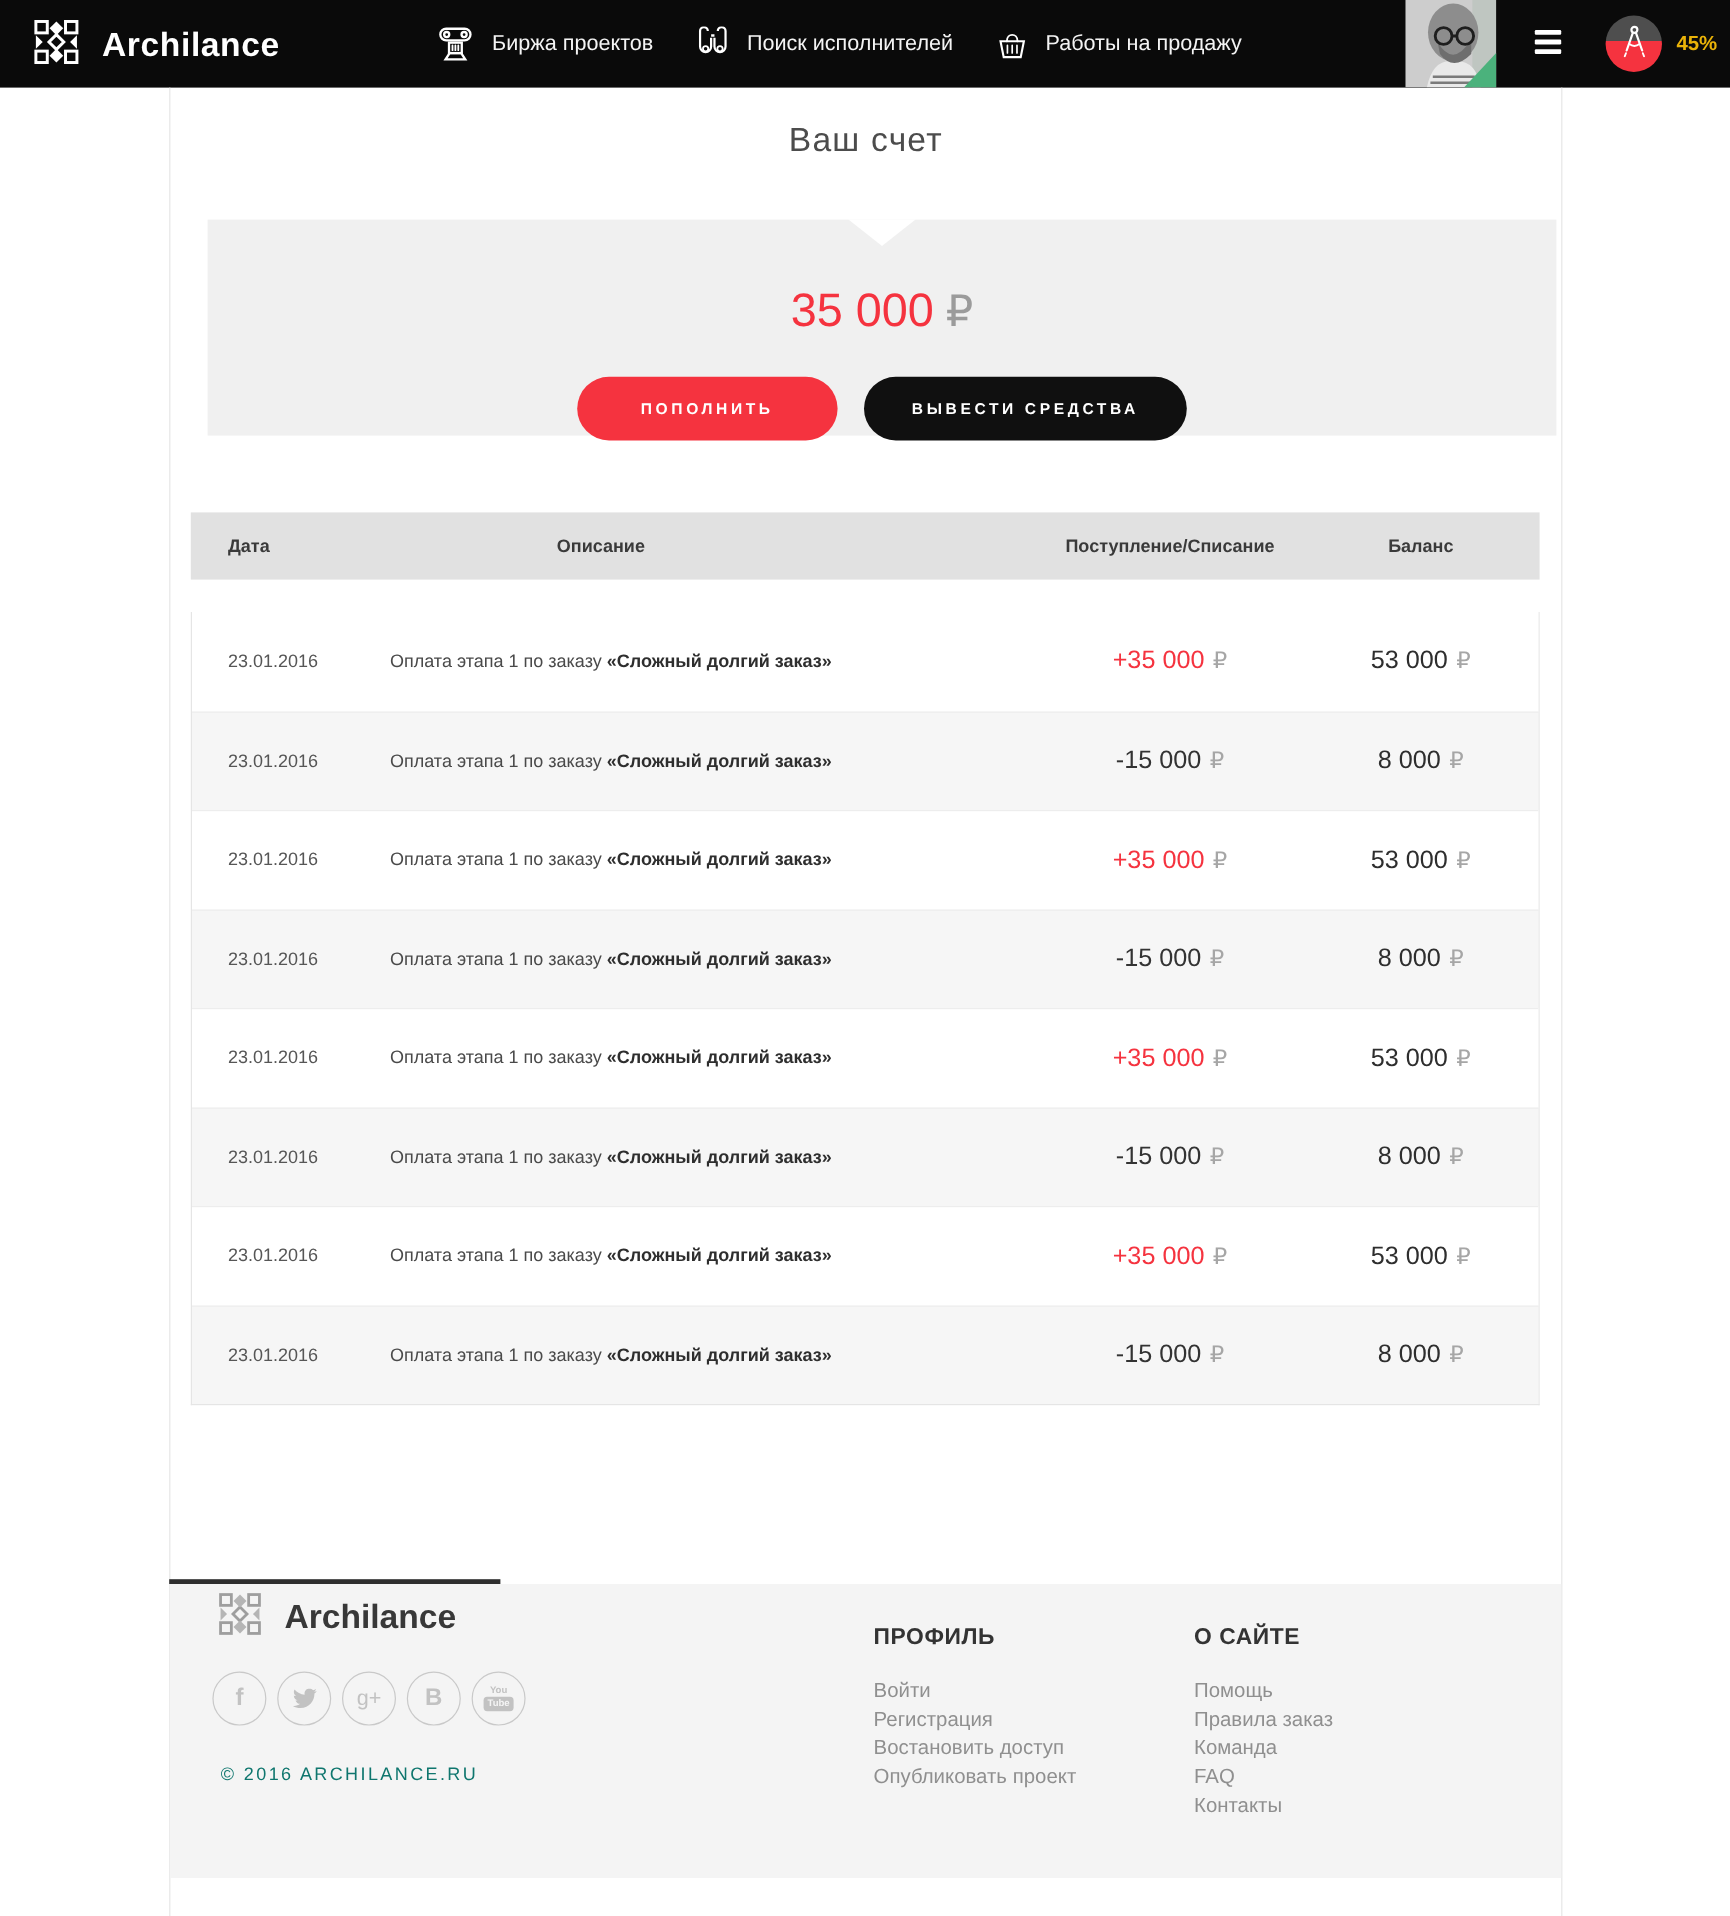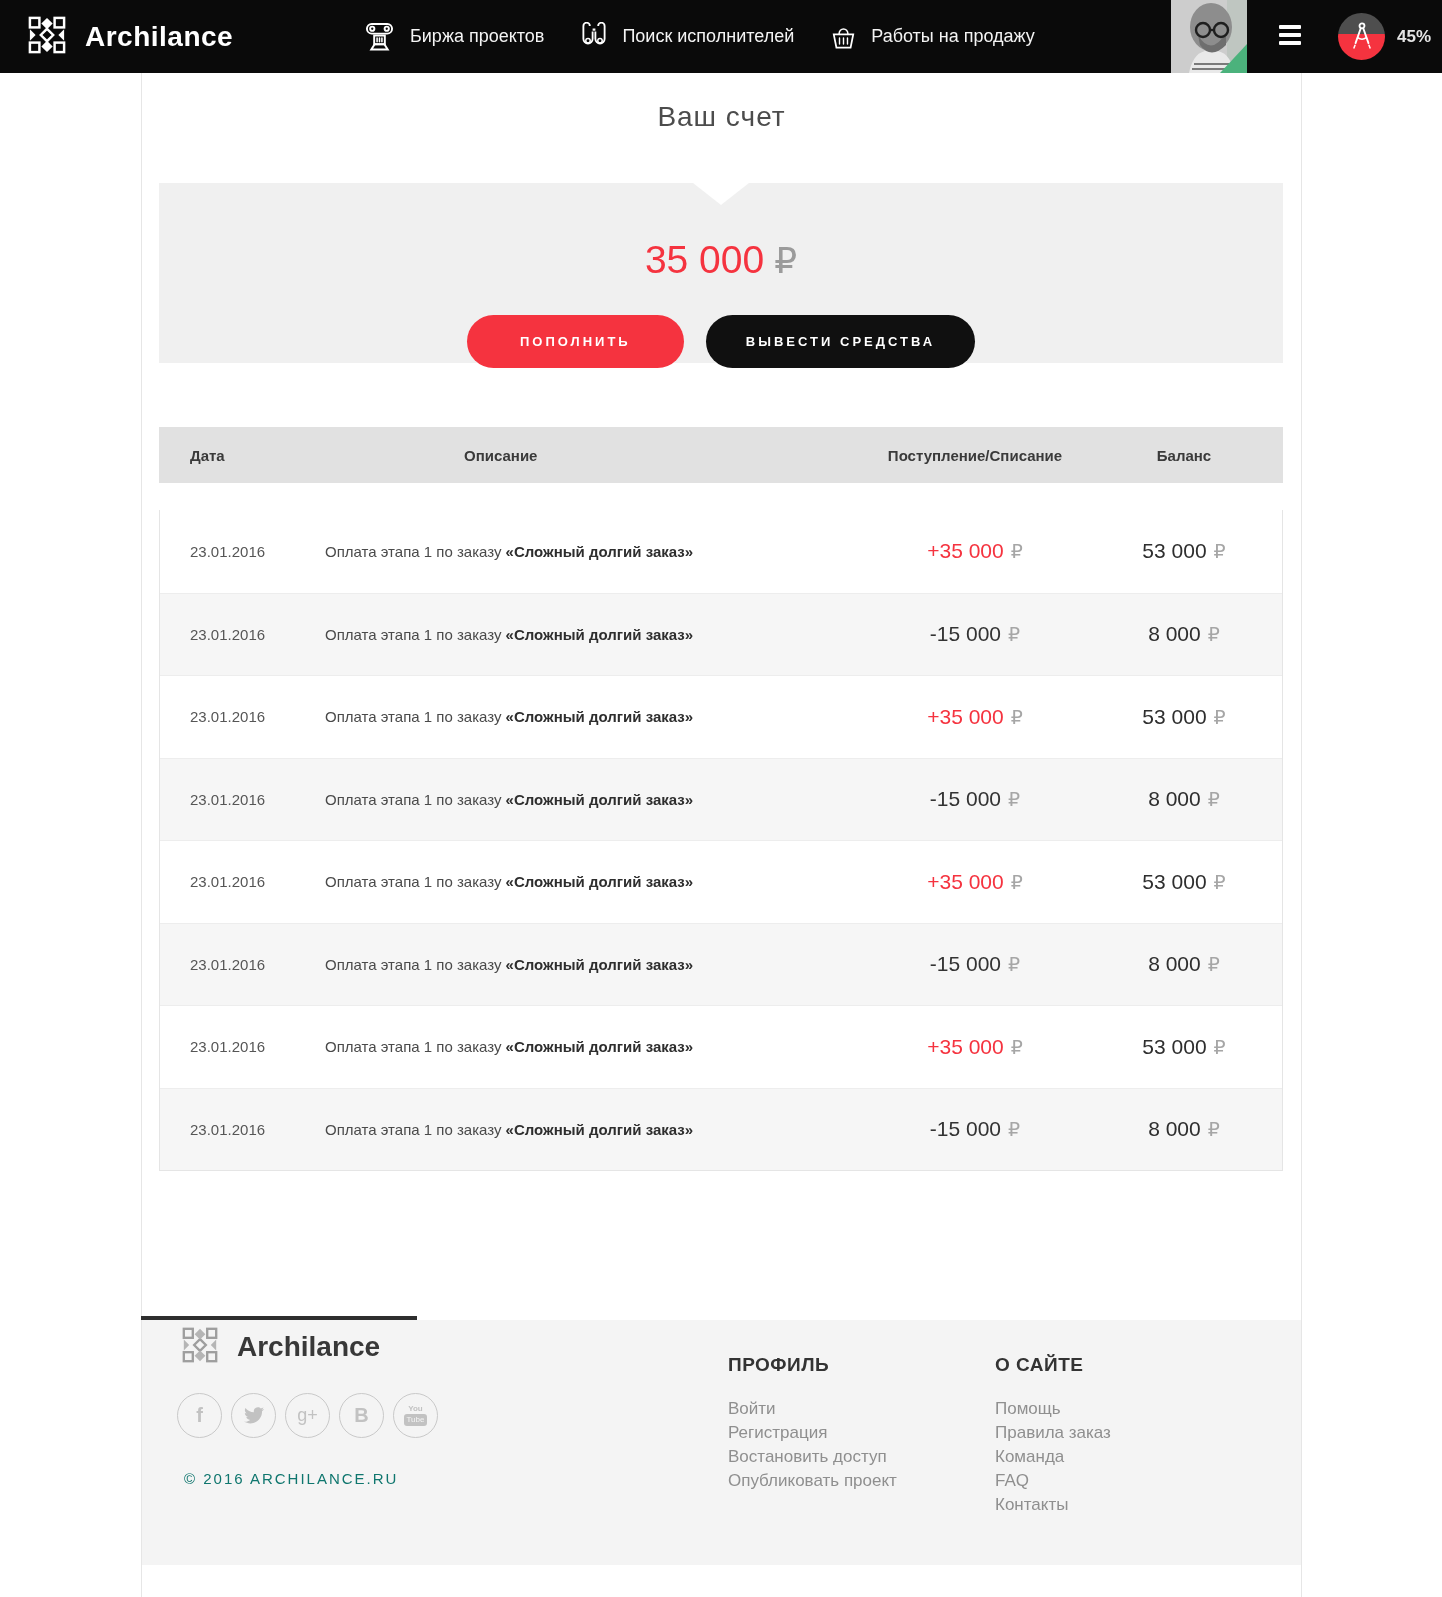--- a/index.html
+++ b/index.html
@@ -16,30 +16,30 @@
   .nav-item svg { display:block; }
   .avatar { position:absolute; left:1171px; top:0; width:76px; height:73px; overflow:hidden; }
   .avatar .green-corner { position:absolute; right:0; bottom:0; width:0; height:0;
       border-style:solid; border-width:0 0 29px 27px; border-color:transparent transparent #4bb27c transparent; }
   .hamburger { position:absolute; left:1279px; top:25px; width:22px; cursor:pointer; }
   .hamburger i { display:block; width:22px; height:4px; background:#fff; border-radius:1px; margin-bottom:4px; }
   .hamburger i:last-child { margin-bottom:0; }
   .progress-badge { position:absolute; left:1338px; top:13px; width:47px; height:47px; border-radius:50%;
       background:linear-gradient(to bottom,#4e4e4e 0%,#4e4e4e 45%,#f5333f 45%,#f5333f 100%);
       display:flex; align-items:center; justify-content:center; cursor:pointer; }
-  .progress-label { position:absolute; left:1397px; top:27px; color:#e5e5e5; font-size:17px; font-weight:700; }
+  .progress-label { position:absolute; left:1397px; top:27px; color:#eab308; font-size:17px; font-weight:700; }
 
   
   .v-line { position:absolute; top:73px; width:1px; height:1524px; background:#e6e6e6; }
   .v-line.left { left:141px; } .v-line.right { left:1301px; }
 
   
   .page-title { position:absolute; left:142px; top:101px; width:1159px; text-align:center;
       font-size:28px; font-weight:300; color:#4c4c4c; letter-spacing:1px; }
-  .panel { position:absolute; left:159px; top:183px; width:1124px; height:180px; background:#f0f0f0; }
+  .panel { position:absolute; left:173px; top:183px; width:1124px; height:180px; background:#f0f0f0; }
   .notch { position:absolute; top:0; left:50%; transform:translateX(-50%); width:0; height:0;
       border-left:28px solid transparent; border-right:28px solid transparent; border-top:22px solid #fff; }
   .balance { margin-top:56px; text-align:center; font-size:39px; color:#f5333f; line-height:42px; }
   .balance .rub { color:#9b9b9b; font-size:36px; margin-left:10px; }
   .actions { margin-top:33px; display:flex; justify-content:center; gap:22px; }
   .btn { height:53px; border:none; border-radius:27px; color:#fff; font-family:inherit;
       font-size:13px; font-weight:700; letter-spacing:3px; cursor:pointer; padding:16px 40px; }
   .btn.red { background:#f5333f; min-width:217px; }
   .btn.black { background:#101010; min-width:220px; }
 
@@ -67,21 +67,21 @@
   .footer { position:absolute; left:142px; top:1320px; width:1159px; height:245px; background:#f4f4f4; }
   .f-brand { position:absolute; left:40px; top:6px; display:flex; align-items:center; }
   .f-brand-name { font-size:28px; font-weight:700; color:#383838; margin-left:19px; }
   .socials { position:absolute; left:35px; top:73px; display:flex; gap:9px; }
   .soc { width:45px; height:45px; border:1px solid #c9c9c9; border-radius:50%; display:flex;
       align-items:center; justify-content:center; color:#c2c2c2; cursor:pointer; }
   .soc .glyph { font-size:20px; font-weight:700; }
   .soc .glyph.gp { font-size:18px; font-weight:400; }
   .yt { display:flex; flex-direction:column; align-items:center; line-height:1; }
   .yt-you { font-size:8px; font-weight:700; color:#c2c2c2; }
-  .yt-tube { font-size:8px; font-weight:400; color:#f4f4f4; background:#c2c2c2; border-radius:3px; padding:2px 3px; margin-top:1px; }
+  .yt-tube { font-size:8px; font-weight:700; color:#f4f4f4; background:#c2c2c2; border-radius:3px; padding:2px 3px; margin-top:1px; }
   .copyright { position:absolute; left:42px; top:150px; font-size:15px; letter-spacing:2px; color:#0f766e; }
   .f-col { position:absolute; top:34px; }
   .f-col.profile { left:586px; } .f-col.about { left:853px; }
   .f-col h3 { margin:0 0 21px 0; font-size:19px; color:#333; letter-spacing:.5px; }
   .f-col a { display:block; font-size:17px; color:#8f8f8f; line-height:24px; text-decoration:none; cursor:pointer; }
 </style>
 </head>
 <body>
 
 <div class="app">

